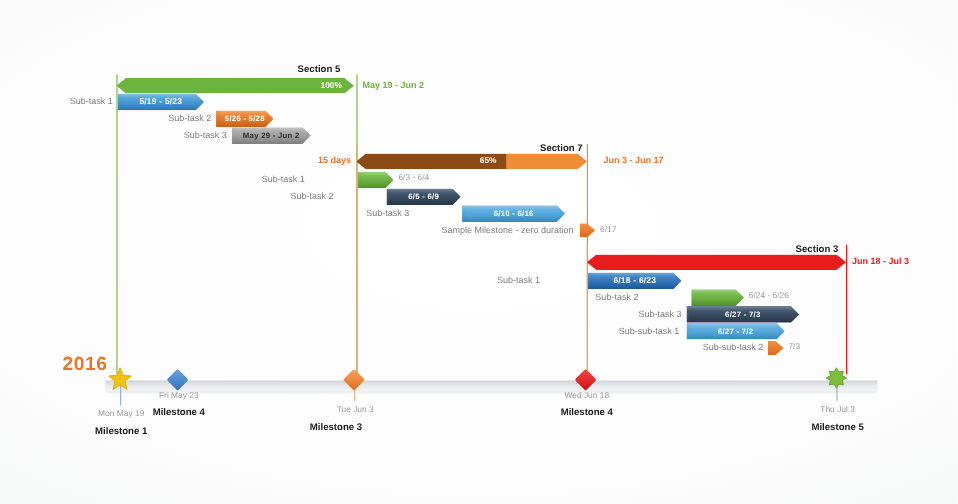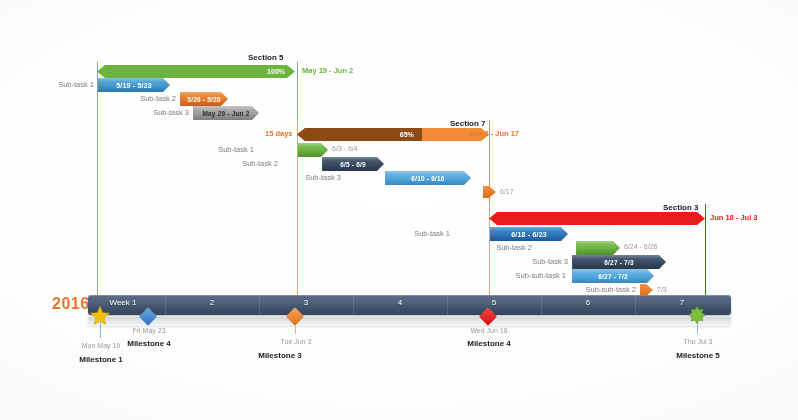--- a/index.html
+++ b/index.html
@@ -117,36 +117,37 @@
   <div class="sect-title" style="left:450px;top:119px;">Section 7</div>
 
   <div class="days-lab" style="left:265px;top:129px;color:#E8762C;">15 days</div>
 
   <div class="sbar" style="left:297px;top:128px;width:192px;background:#F08C35;">
     <div class="prog" style="width:65%;background:#8C4A14;">
       <span style="margin-left:auto;margin-right:8px;">65%</span>
     </div>
     <div class="rest" style="background:#F08C35;"></div>
   </div>
-  <div class="sect-dates" style="left:469px;top:129px;color:#E8762C;">Jun 3 - Jun 17</div>
+  <div class="sect-dates" style="left:503px;top:129px;color:#E8762C;">Jun 3 - Jun 17</div>
 
   <div class="lab l" style="left:178px;top:145px;width:76px;">Sub-task 1</div>
   <div class="tbar" style="left:298px;top:143px;width:30px;background:linear-gradient(to bottom,#83c75c,#5ba230);"></div>
   <div class="datelab" style="left:332px;top:145px;">6/3 - 6/4</div>
 
   <div class="lab l" style="left:202px;top:159px;width:76px;">Sub-task 2</div>
   <div class="tbar sm" style="left:322px;top:157px;width:62px;background:linear-gradient(to bottom,#4a5f78,#2c3d51);">
     <span>6/5 - 6/9</span>
   </div>
 
   <div class="lab l" style="left:265px;top:173px;width:76px;">Sub-task 3</div>
   <div class="tbar sm" style="left:385px;top:171px;width:86px;background:linear-gradient(to bottom,#6fb8e6,#3d9ad4);">
     <span>6/10 - 6/16</span>
   </div>
 
+  <div class="lab l" style="left:328px;top:187px;width:150px;">Sample Milestone - zero duration</div>
   <div class="msbar" style="left:483px;top:186px;background:linear-gradient(to bottom,#F09140,#E06A18);"></div>
   <div class="datelab" style="left:500px;top:188px;">6/17</div>
 
   <div class="sect-title" style="left:663px;top:203px;">Section 3</div>
 
   <div class="sbar" style="left:489px;top:212px;width:216px;background:#E81C1C;">
     <div class="prog" style="width:100%;background:#E81C1C;"></div>
   </div>
   <div class="sect-dates" style="left:710px;top:213px;color:#E81C1C;">Jun 18 - Jul 3</div>
 
@@ -168,36 +169,20 @@
   <div class="tbar sm" style="left:572px;top:269px;width:82px;background:linear-gradient(to bottom,#6fb8e6,#3d9ad4);">
     <span>6/27 - 7/2</span>
   </div>
 
   <div class="lab l" style="left:536px;top:285px;width:100px;text-align:right;">Sub-sub-task 2</div>
   <div class="msbar" style="left:640px;top:284px;background:linear-gradient(to bottom,#F09140,#E06A18);"></div>
   <div class="datelab" style="left:657px;top:286px;">7/3</div>
 
   <div id="yearlab">2016</div>
 
-  <div id="axis">
-    <div class="wktick" style="left:77px;"></div>
-    <div class="wktick" style="left:171px;"></div>
-    <div class="wktick" style="left:265px;"></div>
-    <div class="wktick" style="left:359px;"></div>
-    <div class="wktick" style="left:453px;"></div>
-    <div class="wktick" style="left:547px;"></div>
-
-    <div class="wklab" style="left:35px;">Week 1</div>
-    <div class="wklab" style="left:124px;">2</div>
-    <div class="wklab" style="left:218px;">3</div>
-    <div class="wklab" style="left:312px;">4</div>
-    <div class="wklab" style="left:406px;">5</div>
-    <div class="wklab" style="left:500px;">6</div>
-    <div class="wklab" style="left:594px;">7</div>
-  </div>
   <div id="axisShadow"></div>
 
   <div class="mstem" style="left:100px;top:312px;height:26px;background:#8fb5d8;"></div>
   <div class="mshape" style="left:100px;top:306px;">
     <svg width="20" height="20" viewBox="0 0 20 20">
       <polygon points="10,0.5 12.6,6.8 19.4,7.3 14.2,11.8 15.8,18.5 10,14.9 4.2,18.5 5.8,11.8 0.6,7.3 7.4,6.8" fill="#F2C10A" stroke="#D9A800" stroke-width="0.7"></polygon>
     </svg>
   </div>
   <div class="mdate" style="left:101px;top:342px;">Mon May 19</div>
   <div class="mname" style="left:101px;top:355px;">Milestone 1</div>

